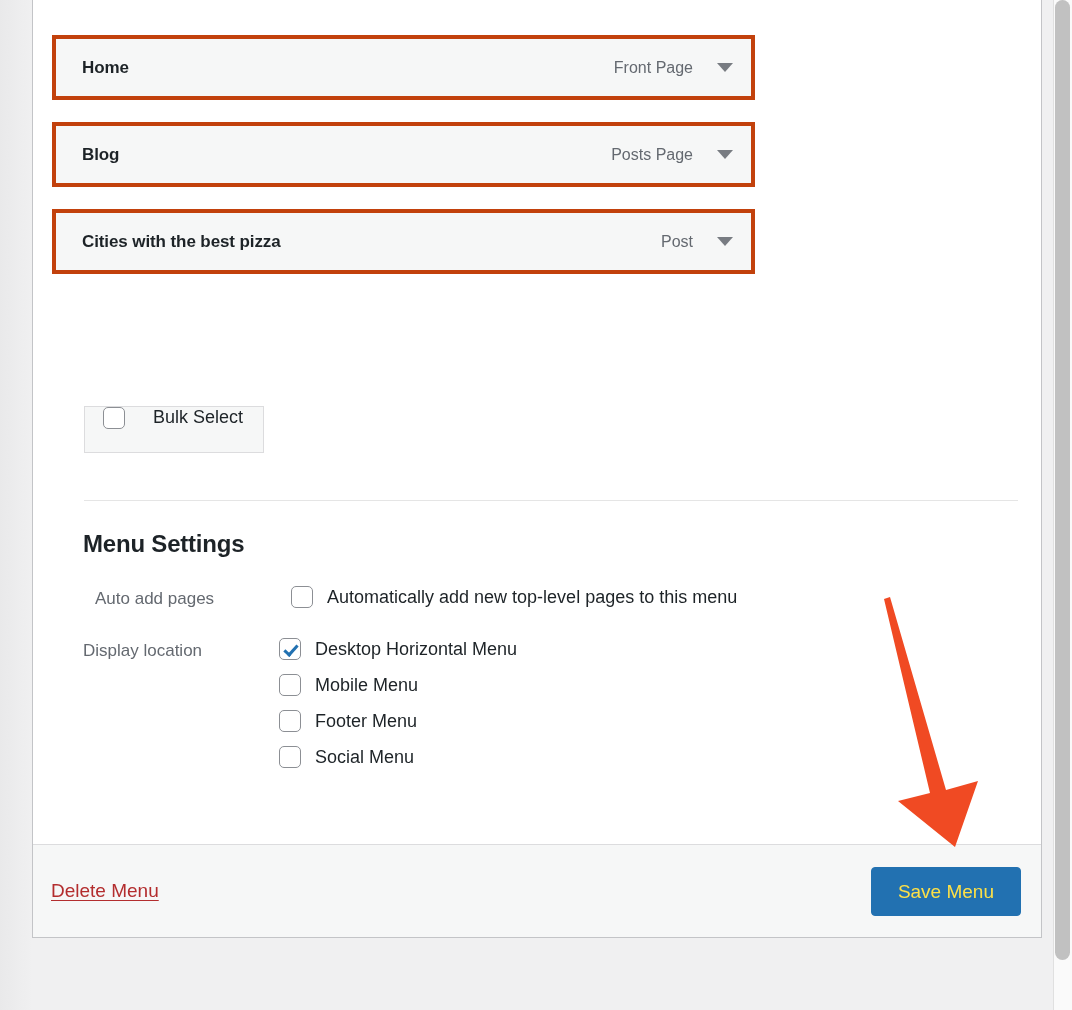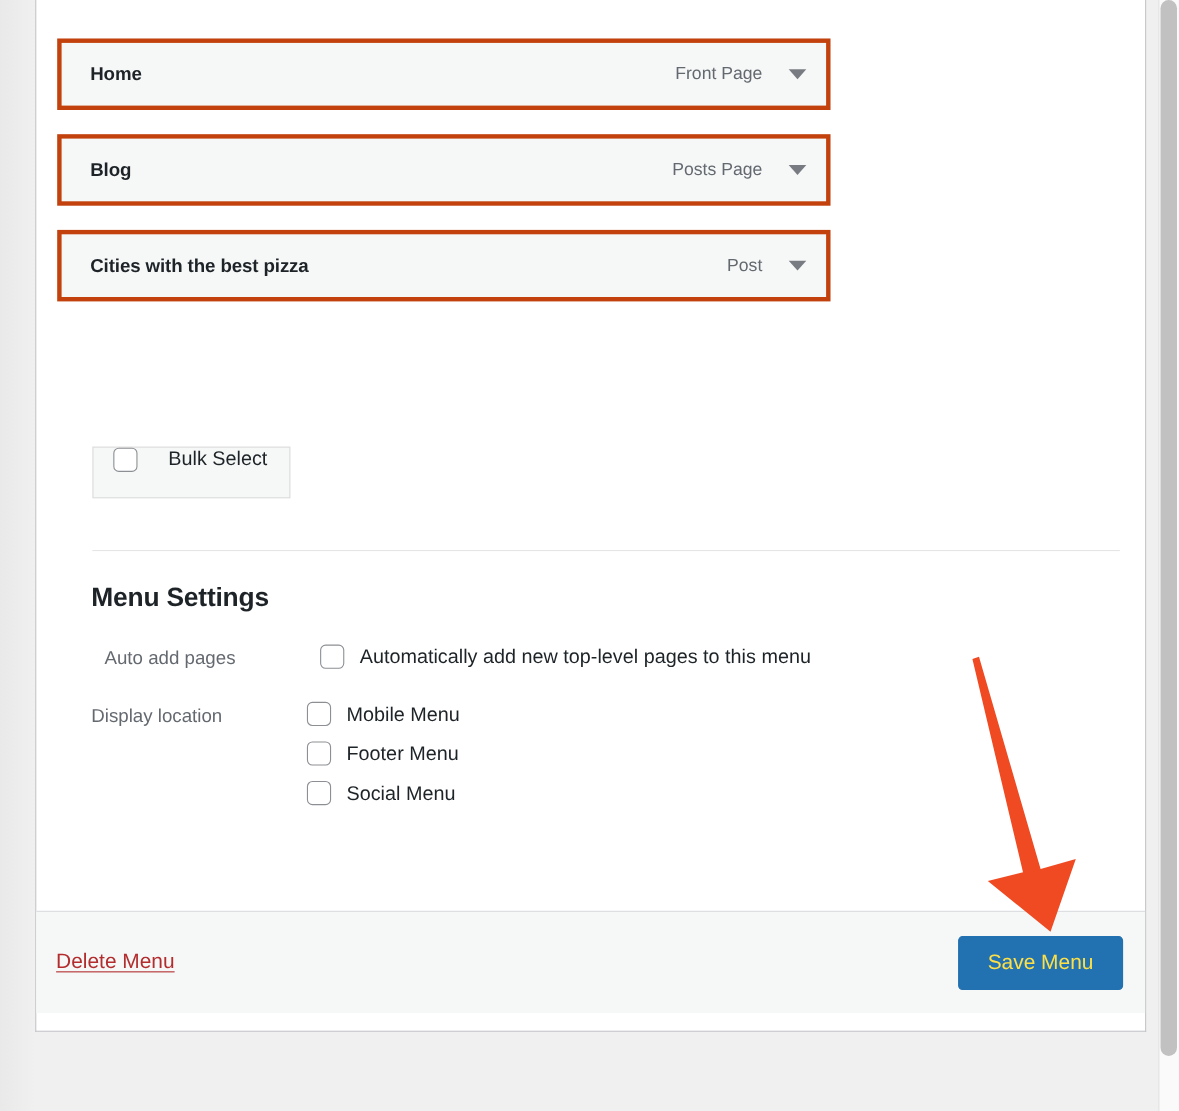--- a/index.html
+++ b/index.html
@@ -209,21 +209,21 @@
     font-size: 18px;
     color: #1d2327;
     line-height: 22px;
     white-space: nowrap;
   }
 
   
   .panel-footer {
     position: absolute;
     left: 0;
-    bottom: 16px;
+    bottom: 0;
     width: 100%;
     height: 93px;
     background: #f6f7f7;
     border-top: 1px solid #dcdcde;
     box-sizing: border-box;
     display: flex;
     align-items: center;
     justify-content: space-between;
     padding: 0 20px 0 18px;
   }
@@ -344,20 +344,24 @@
             <span class="cbox"></span>
             <span class="option-label">Automatically add new top-level pages to this menu</span>
           </label>
         </div>
       </div>
 
       <div class="setting-row display-loc">
         <span class="setting-label">Display location</span>
         <div class="setting-options">
 
+          <label class="option-line">
+            <span class="cbox checked"></span>
+            <span class="option-label">Desktop Horizontal Menu</span>
+          </label>
 
 
           <label class="option-line">
             <span class="cbox"></span>
             <span class="option-label">Mobile Menu</span>
           </label>
 
           <label class="option-line">
             <span class="cbox"></span>
             <span class="option-label">Footer Menu</span>

